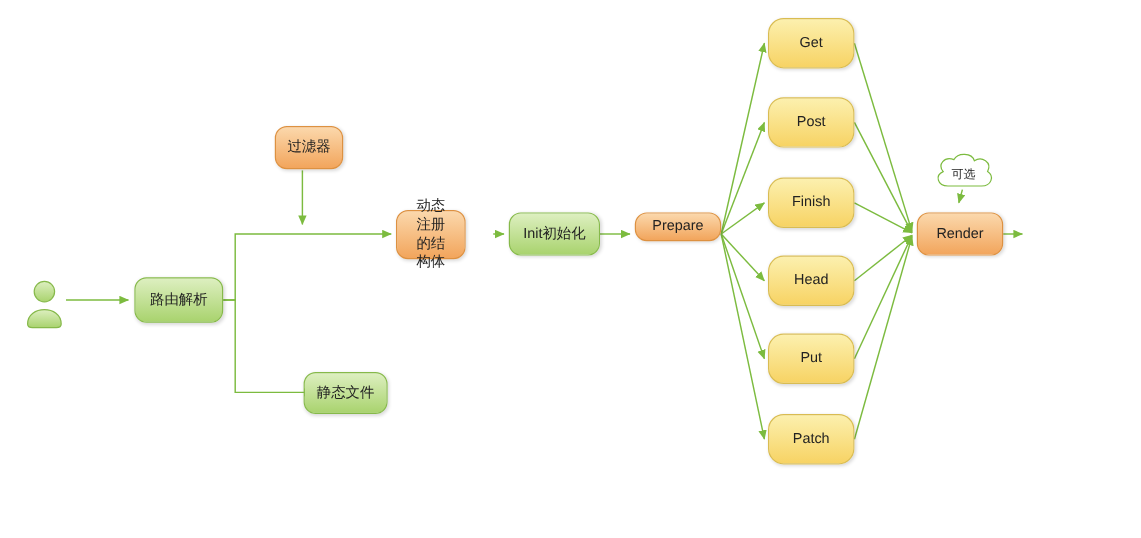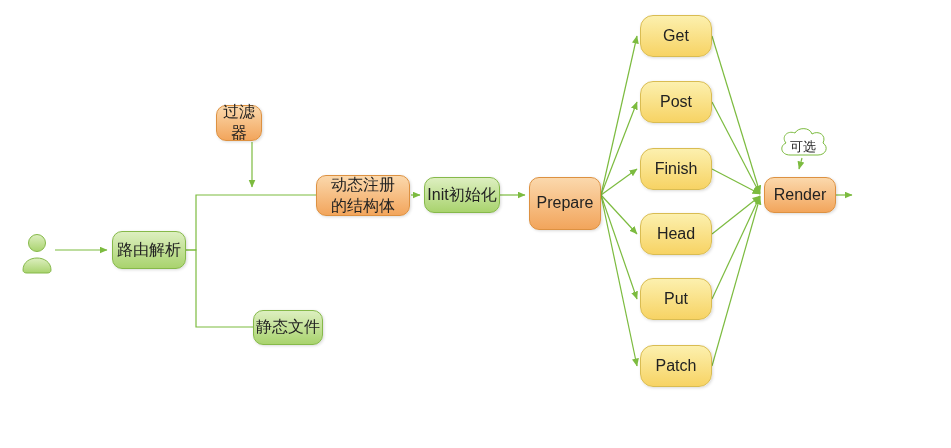--- a/index.html
+++ b/index.html
@@ -1,31 +1,31 @@
 <!DOCTYPE html>
 <html><head>
 <meta charset="utf-8">
 <style>
   html,body{margin:0;padding:0;background:#ffffff;}
   body{font-family:"Liberation Sans","DejaVu Sans",sans-serif;}
   .canvas{position:relative;width:951px;height:448px;background:#ffffff;overflow:hidden;}
   .wires{position:absolute;left:0;top:0;}
   .node{
     position:absolute;display:flex;align-items:center;justify-content:center;
-    text-align:center;font-size:16px;color:#222;border-radius:10px;
+    text-align:center;font-size:12px;color:#222;border-radius:10px;
     border:1px solid;box-shadow:1px 1px 3px rgba(0,0,0,.15);
     line-height:1.3;box-sizing:border-box;
   }
   .green{background:linear-gradient(#ddefc0,#a9d36e);border-color:#86b94a;text-align:right;}
   .orange{background:linear-gradient(#fbd8ac,#f2a55c);border-color:#dd9141;}
   .yellow{background:linear-gradient(#fcf0ae,#f7d364);border-color:#d9bc52;}
   .method{border-radius:13px;}
   .cloud-label{
     position:absolute;left:783px;top:138px;width:40px;text-align:center;
-    font-size:13px;color:#222;
+    font-size:10px;color:#222;
   }
 </style>
 </head>
 <body>
 
 <div class="canvas">
 
   <svg class="wires" width="951" height="448" viewBox="0 0 951 448">
     <defs>
       <marker id="arr" markerWidth="9" markerHeight="8" refX="7.5" refY="3.5" orient="auto" markerUnits="userSpaceOnUse">
@@ -67,29 +67,29 @@
       <path d="M836,195 L852,195" marker-end="url(#arr)"></path>
       <path d="M802,158 L799,169" marker-end="url(#arr)"></path>
     </g>
 
     <path d="M790,155 L818,155 C826,155 829,147 823,143 C827,135 818,130 812,134
              C810,127 798,127 795,133 C787,130 781,137 786,143 C779,146 781,155 790,155 Z" fill="#ffffff" stroke="#7cbb3f" stroke-width="1"></path>
   </svg>
 
   <div class="node green" style="left:112px;top:231px;width:74px;height:38px">路由解析</div>
 
-  <div class="node orange" style="left:216px;top:105px;width:46px;height:36px">过滤器</div>
+  <div class="node orange" style="left:229px;top:105px;width:57px;height:36px">过滤器</div>
 
   <div class="node green" style="left:253px;top:310px;width:70px;height:35px">静态文件</div>
 
-  <div class="node orange" style="left:316px;top:175px;width:94px;height:41px;padding:0 13px">动态注册的结构体</div>
+  <div class="node orange" style="left:330px;top:175px;width:58px;height:41px;padding:0 13px">动态注册的结构体</div>
 
   <div class="node green" style="left:424px;top:177px;width:76px;height:36px">Init初始化</div>
 
-  <div class="node orange" style="left:529px;top:177px;width:72px;height:53px">Prepare</div>
+  <div class="node orange" style="left:529px;top:177px;width:72px;height:24px">Prepare</div>
 
   <div class="node yellow method" style="left:640px;top:15px;width:72px;height:42px">Get</div>
   <div class="node yellow method" style="left:640px;top:81px;width:72px;height:42px">Post</div>
   <div class="node yellow method" style="left:640px;top:148px;width:72px;height:42px">Finish</div>
   <div class="node yellow method" style="left:640px;top:213px;width:72px;height:42px">Head</div>
   <div class="node yellow method" style="left:640px;top:278px;width:72px;height:42px">Put</div>
   <div class="node yellow method" style="left:640px;top:345px;width:72px;height:42px">Patch</div>
 
   <div class="node orange" style="left:764px;top:177px;width:72px;height:36px">Render</div>
 

